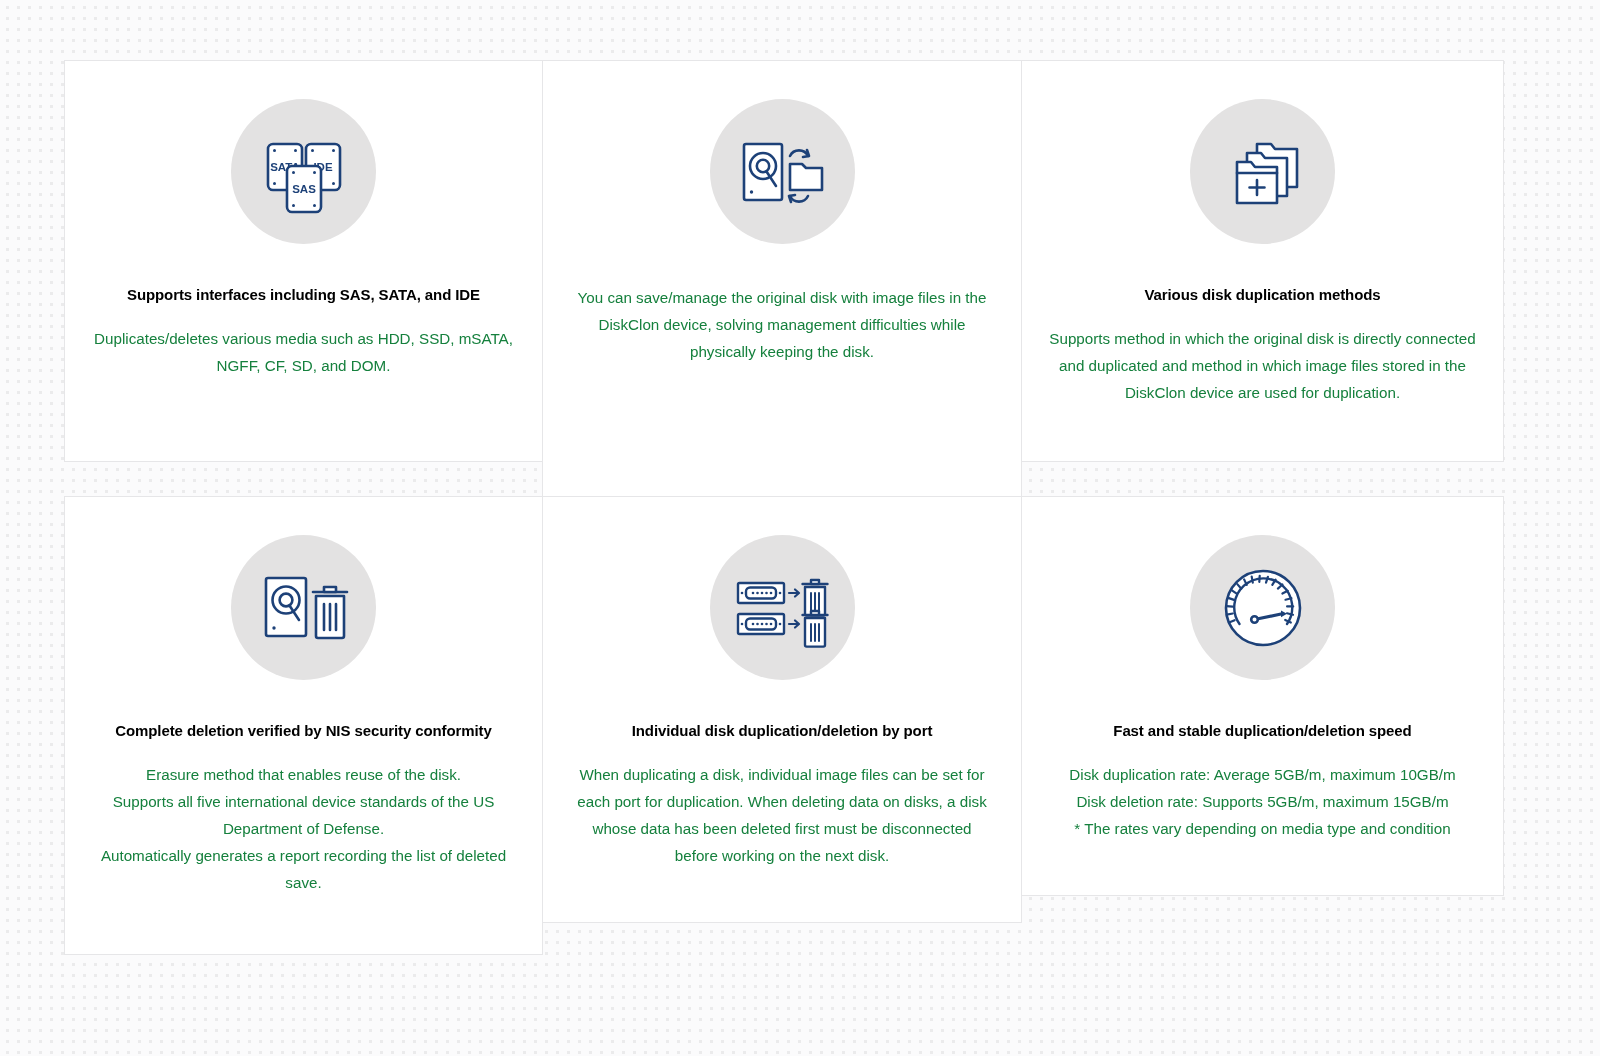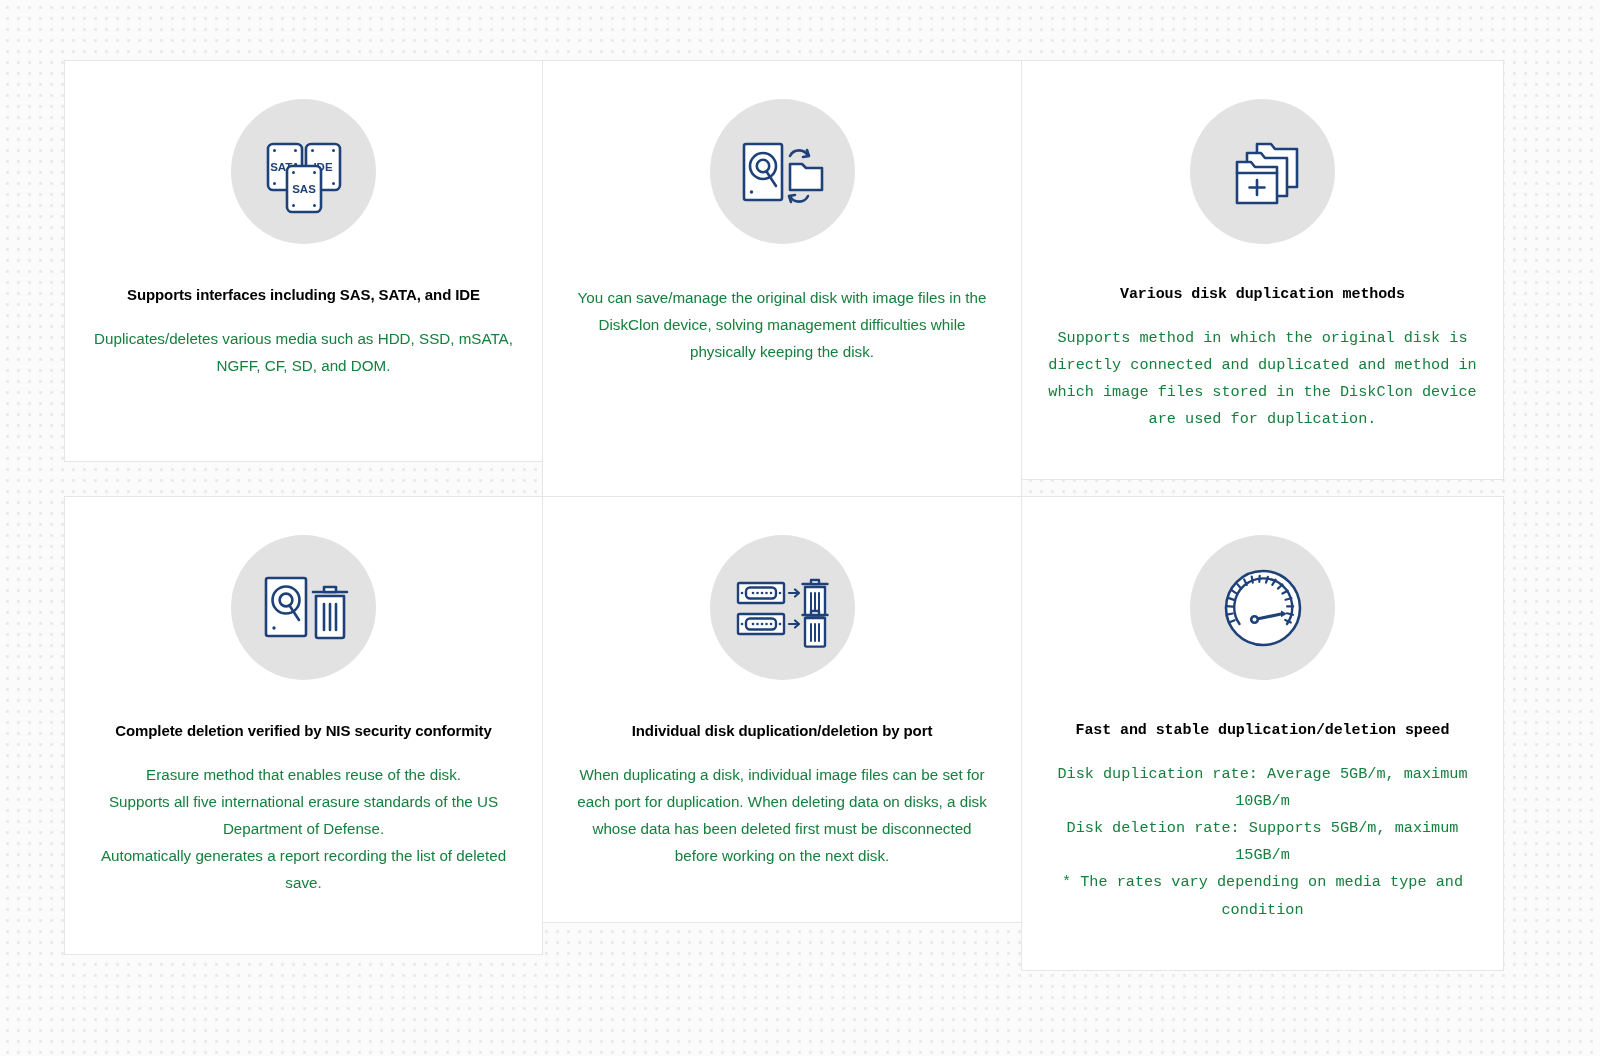--- a/index.html
+++ b/index.html
@@ -35,21 +35,21 @@
   .feature-card {
     background: #ffffff;
     border: 1px solid #e6e6e8;
     padding: 38px 26px 46px 26px;
     text-align: center;
     position: relative;
   }
 
   
   .feature-card.col2 { margin-left: -1px; }
-  .feature-card.col3 { margin-left: -1px; font-family: Liberation Mono, monospace; }
+  .feature-card.col3 { margin-left: -1px; }
   .feature-card.row2 { margin-top: -1px; }
 
   
   .card-1 { min-height: 402px; }
   .card-2 { min-height: 437px; }
   .card-3 { min-height: 402px; }
   .card-4 { min-height: 459px; }
   .card-5 { min-height: 427px; }
   .card-6 { min-height: 400px; }
 
@@ -178,21 +178,21 @@
 
         <path d="M62 38 h28 v40 a2 2 0 0 1 -2 2 h-24 a2 2 0 0 1 -2 -2 z" fill="#ffffff"></path>
         <path d="M59 34 h34"></path>
         <path d="M70 29 h12 v5 h-12 z" fill="#ffffff"></path>
         <path d="M70 46 v26 M76 46 v26 M82 46 v26"></path>
       </svg>
     </div>
     <h3 class="card-title">Complete deletion verified by NIS security conformity</h3>
     <div class="card-desc">
       <span class="line">Erasure method that enables reuse of the disk.</span>
-      <span class="line">Supports all five international erasure standards of the US Department of Defense.</span>
+      <span class="line">Supports all five international device standards of the US Department of Defense.</span>
       <span class="line">Automatically generates a report recording the list of deleted save.</span>
     </div>
   </div>
 
   <div class="feature-card card-5 col2 row2">
     <div class="icon-circle">
       <svg width="100" height="100" viewBox="0 0 100 100" fill="none" stroke="#1d4178" stroke-width="2.4" stroke-linecap="round" stroke-linejoin="round">
 
         <rect x="6" y="25" width="46" height="20" rx="1.5" fill="#ffffff"></rect>
         <rect x="14" y="29.5" width="30" height="11" rx="4" fill="#ffffff"></rect>

